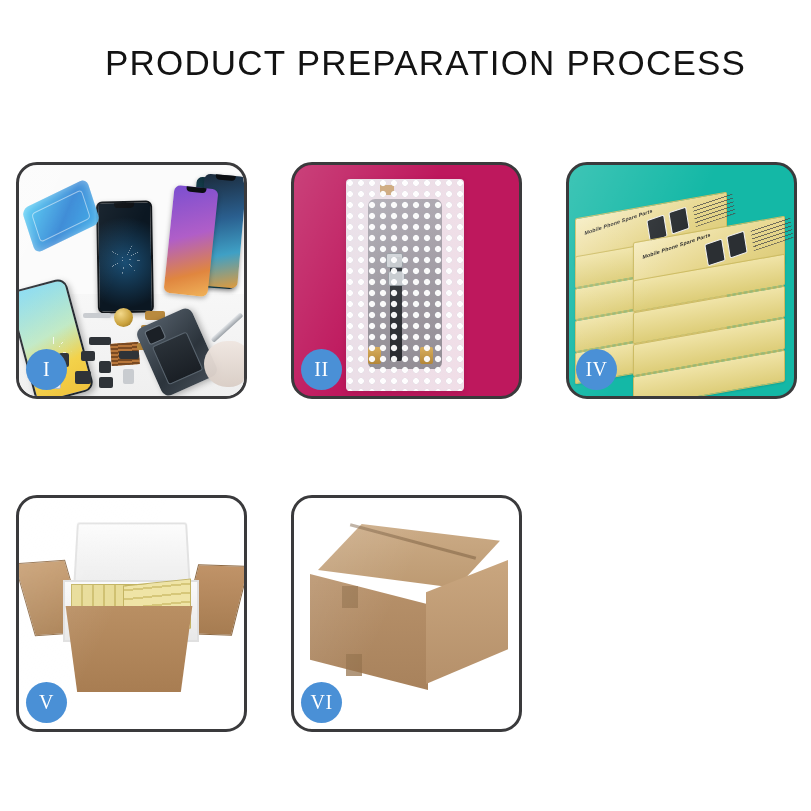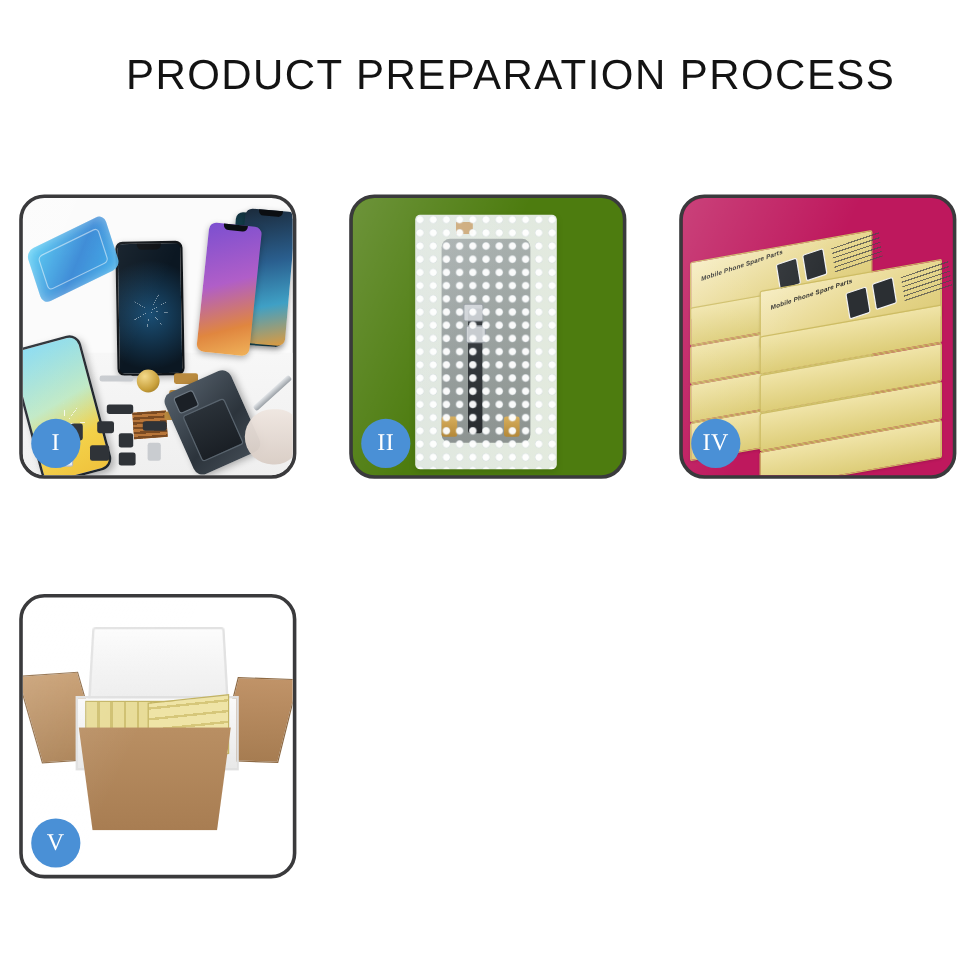--- a/index.html
+++ b/index.html
@@ -210,21 +210,21 @@
     transform: rotate(-42deg); border-radius:2px;
   }
   .hand {
     position:absolute; right:-6px; top:176px; width:46px; height:46px;
     border-radius: 50% 40% 45% 50%;
     background: linear-gradient(#efe6e0,#d9cdc5);
     opacity:.95;
   }
 
   
-  .p2 { background: #4d7c0f; }
+  .p2 { background: #be185d; }
   .bubble-pack {
     position:absolute; left:52px; top:14px; width:118px; height:212px;
     background: linear-gradient(100deg, rgba(236,240,243,.92), rgba(248,250,251,.88));
     border-radius:4px;
     box-shadow: 0 2px 6px rgba(0,0,0,.12);
   }
   .bubbles {
     position:absolute; inset:0;
     background-image:
       radial-gradient(circle at 4px 4px, rgba(255,255,255,.95) 2.6px, rgba(205,214,222,.55) 3.2px, transparent 3.6px);
@@ -290,21 +290,21 @@
   .box3-base:before {
     content:""; position:absolute; left:-10px; top:2px; width:12px; height:38px;
     background:#d6c774; transform: skewY(30deg);
   }
   .box3-front {
     position:absolute; left:18px; top:176px; width:186px; height:22px;
     background: linear-gradient(#e3d68b,#cfc06c);
   }
 
   
-  .p4 { background: #be185d; }
+  .p4 { background: #14b8a6; }
   .stack { position:absolute; left:6px; top:18px; width:216px; height:200px; }
   .sbox {
     position:absolute; width:150px; height:30px;
     background: linear-gradient(#f0e4a8,#ddcd78);
     border:1px solid #cdbc63;
     border-radius:2px;
     box-shadow: 0 1px 2px rgba(0,0,0,.12);
   }
   .sbox.lidtop {
     height: 46px;
@@ -522,15 +522,27 @@
         <div class="foam-lid"></div>
         <div class="foam-box"></div>
         <div class="inner-boxes"></div>
         <div class="inner-boxes2"></div>
         <div class="carton-body"></div>
         <div class="sheen"></div>
       </div>
       <div class="badge">V</div>
     </div>
 
+    <div class="panel p6">
+      <div class="stage">
+        <div class="c6-top"></div>
+        <div class="c6-left"></div>
+        <div class="c6-right"></div>
+        <div class="c6-seam"></div>
+        <div class="c6-tape" style="left:48px; top:88px;"></div>
+        <div class="c6-tape" style="left:52px; top:156px;"></div>
+        <div class="sheen"></div>
+      </div>
+      <div class="badge">VI</div>
+    </div>
 
   </div>
 </div>
 
 </body></html>

